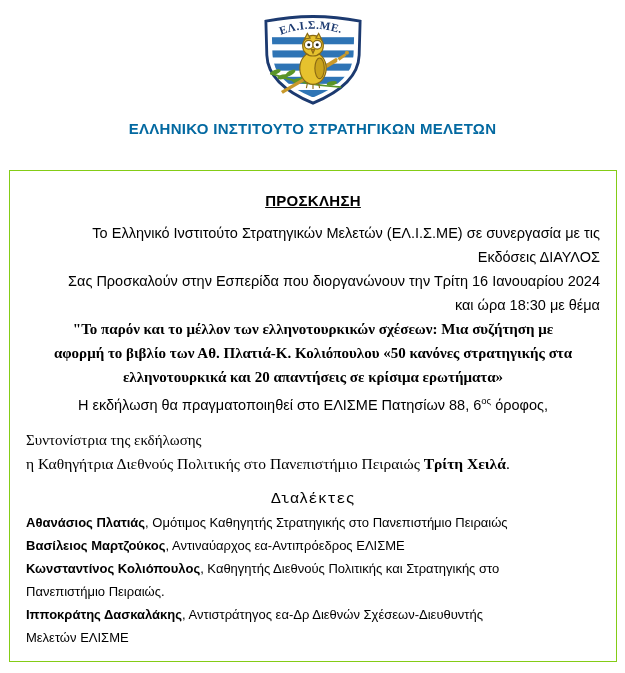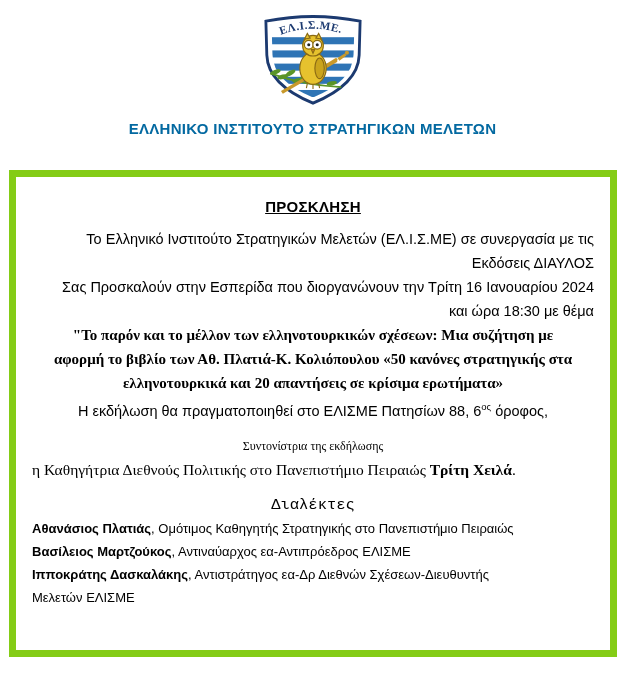--- a/index.html
+++ b/index.html
@@ -21,21 +21,21 @@
     margin-top: 14px;
     text-align: center;
     font-family: "Liberation Sans", sans-serif;
     font-size: 15px;
     font-weight: bold;
     letter-spacing: 0.3px;
     color: #0369a1;
   }
   .invite-box {
     margin: 33px 8px 0 9px;
-    border: 7px solid #84cc16;
+    border: 1px solid #84cc16;
     min-height: 487px;
     padding: 11px 16px 12px 16px;
   }
   .invite-title {
     text-align: center;
     font-size: 15px;
     font-weight: bold;
     text-decoration: underline;
     letter-spacing: 0.3px;
     margin: 10px 0 12px 0;
@@ -58,23 +58,22 @@
   .venue-line {
     font-family: "Liberation Sans", sans-serif;
     font-size: 14.5px;
     line-height: 24px;
     text-align: center;
   }
   .venue-line sup { font-size: 9.5px; }
   .coordinator-heading {
     margin-top: 12px;
     font-family: "Liberation Serif", serif;
-    font-size: 12px;
+    font-size: 15px;
     line-height: 23px;
-    text-align: center;
   }
   .coordinator-line {
     font-family: "Liberation Serif", serif;
     font-size: 15.5px;
     line-height: 23px;
     text-align: left;
   }
   .speakers-heading {
     margin-top: 13px;
     font-family: Liberation Mono, monospace;
@@ -166,15 +165,17 @@
 
   <p class="venue-line"><span>Η εκδήλωση θα πραγματοποιηθεί στο ΕΛΙΣΜΕ Πατησίων 88, 6</span><sup>ος</sup><span> όροφος,</span></p>
 
   <p class="coordinator-heading">Συντονίστρια της εκδήλωσης</p>
   <p class="coordinator-line"><span>η Καθηγήτρια Διεθνούς Πολιτικής στο Πανεπιστήμιο Πειραιώς </span><span class="bold">Τρίτη Χειλά</span><span>.</span></p>
 
   <p class="speakers-heading">Διαλέκτες</p>
 
   <p class="speaker-row"><span class="bold">Αθανάσιος Πλατιάς</span><span>, Ομότιμος Καθηγητής Στρατηγικής στο Πανεπιστήμιο Πειραιώς</span></p>
   <p class="speaker-row"><span class="bold">Βασίλειος Μαρτζούκος</span><span>, Αντιναύαρχος εα-Αντιπρόεδρος ΕΛΙΣΜΕ</span></p>
+  <p class="speaker-row"><span class="bold">Κωνσταντίνος Κολιόπουλος</span><span>, Καθηγητής Διεθνούς Πολιτικής και Στρατηγικής στο
+Πανεπιστήμιο Πειραιώς.</span></p>
   <p class="speaker-row"><span class="bold">Ιπποκράτης Δασκαλάκης</span><span>, Αντιστράτηγος εα-Δρ Διεθνών Σχέσεων-Διευθυντής
 Μελετών ΕΛΙΣΜΕ</span></p>
 </div>
 
 </body></html>

